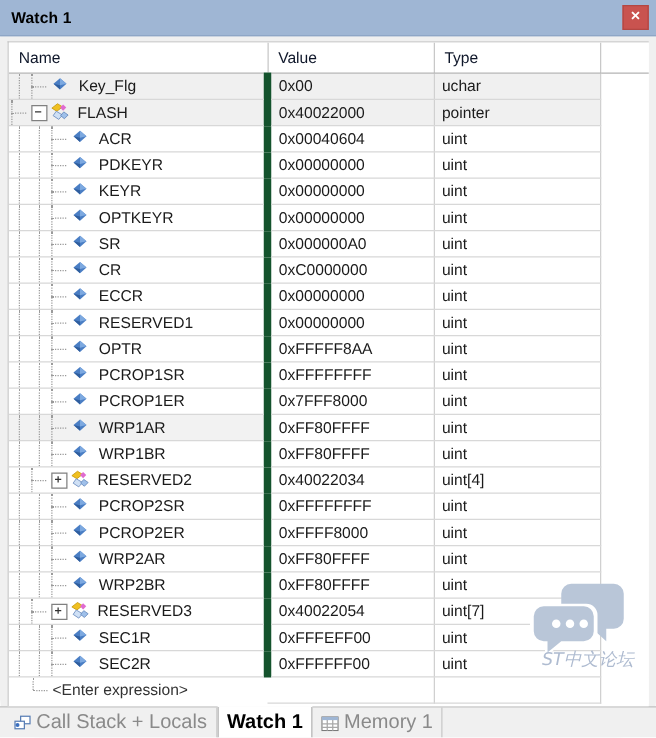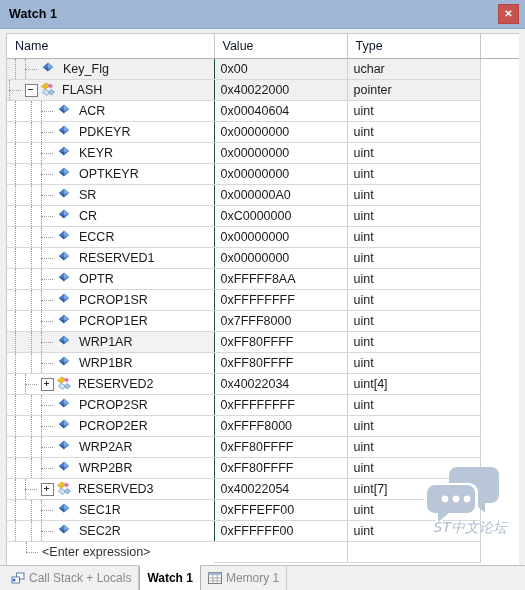--- a/index.html
+++ b/index.html
@@ -98,21 +98,21 @@
     vertical-align: middle;
     overflow: hidden;
     white-space: nowrap;
   }
   tbody td.pad { border-right: none; border-bottom: none; background: #ffffff; }
   tbody td.val, tbody td.typ { padding-left: 6px; }
   tbody tr.shaded td.val,
   tbody tr.shaded td.typ,
   tbody tr.shaded td.nm { background: #f0f0f0; }
   tbody tr.sel td.nm { background: #f2f2f2; }
-  tbody td.nm { border-right: 1px solid #14532d; }
+  tbody td.nm { border-right: 6px solid #14532d; }
   tbody tr.last td.val, tbody tr.last td.typ { background: #ffffff; }
   tbody tr.last td.nm { border-right: none; border-bottom: none; padding-left: 17px; }
 
   
   .nm-inner { display: flex; align-items: center; height: 20px; }
   .guide { width: 16px; height: 20px; flex: 0 0 auto; position: relative; }
   .guide.v::before {
     content: ""; position: absolute; left: 8px; top: 0; bottom: 0;
     border-left: 1px dotted #9a9a9a;
   }
@@ -172,21 +172,21 @@
     height: 24px;
     background: #f0f0f0;
     display: flex;
     align-items: stretch;
     border-top: 1px solid #c0c0c0;
     padding-left: 4px;
   }
   .tab {
     display: flex; align-items: center;
     padding: 0 7px;
-    font-size: 12px;
+    font-size: 16px;
     color: #8a8a8a;
     cursor: pointer;
     border-right: 1px solid #c8c8c8;
     gap: 4px;
     text-align: center;
   }
   .tab.active {
     background: #ffffff;
     color: #000000;
     font-weight: bold;

